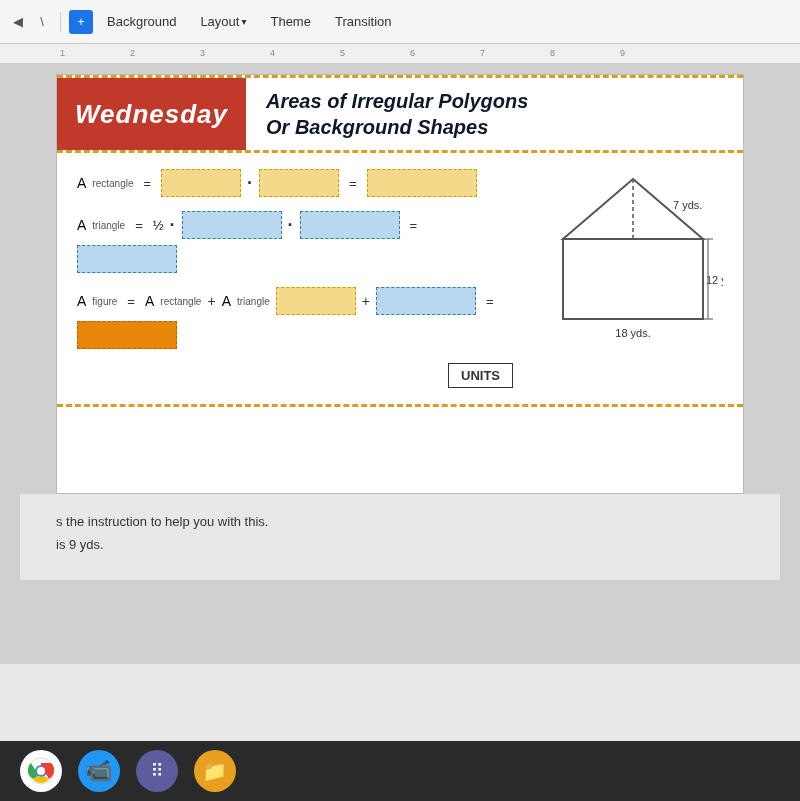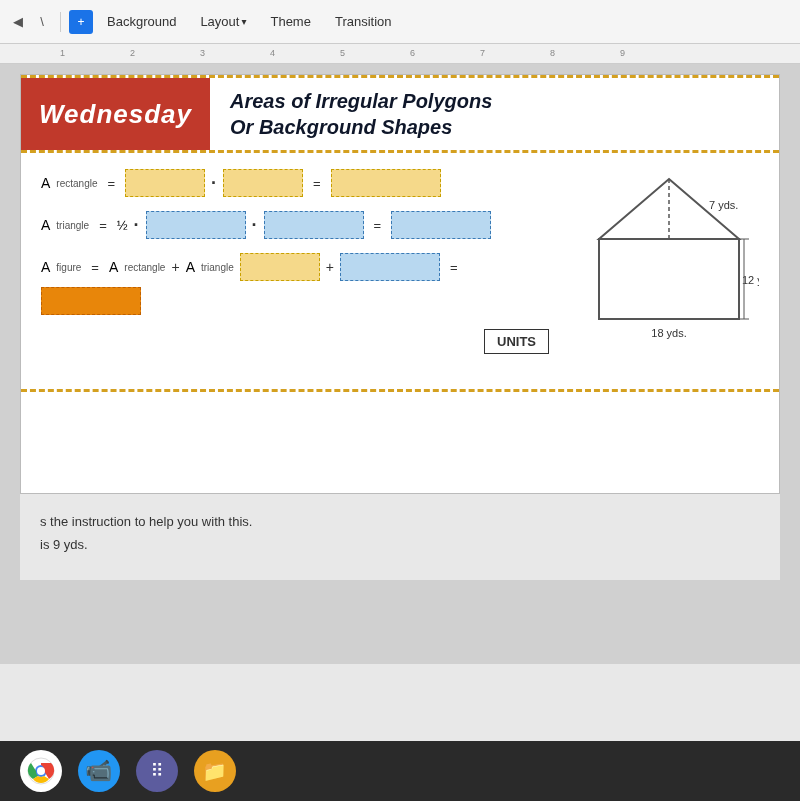--- a/index.html
+++ b/index.html
@@ -86,21 +86,21 @@
     .main {
       background: #d0d0d0;
       padding: 10px 20px;
       min-height: 600px;
     }
 
     
     .slide {
       background: white;
       border: 1px solid #bbb;
-      width: 760px;
+      width: 688px;
       min-height: 420px;
       margin: 0 auto;
       overflow: hidden;
     }
 
     
     .slide-header {
       display: flex;
       align-items: stretch;
       border-bottom: none;
@@ -230,21 +230,21 @@
       background: white;
       border: 1.5px solid #333;
       padding: 4px 12px;
       font-size: 13px;
       font-weight: bold;
       color: #333;
     }
 
     
     .bottom-area {
-      padding: 20px 20px;
+      padding: 20px 36px;
       background: #e8e8e8;
     }
     .bottom-text {
       font-size: 13px;
       color: #333;
       margin-bottom: 8px;
     }
 
     
     .taskbar {

